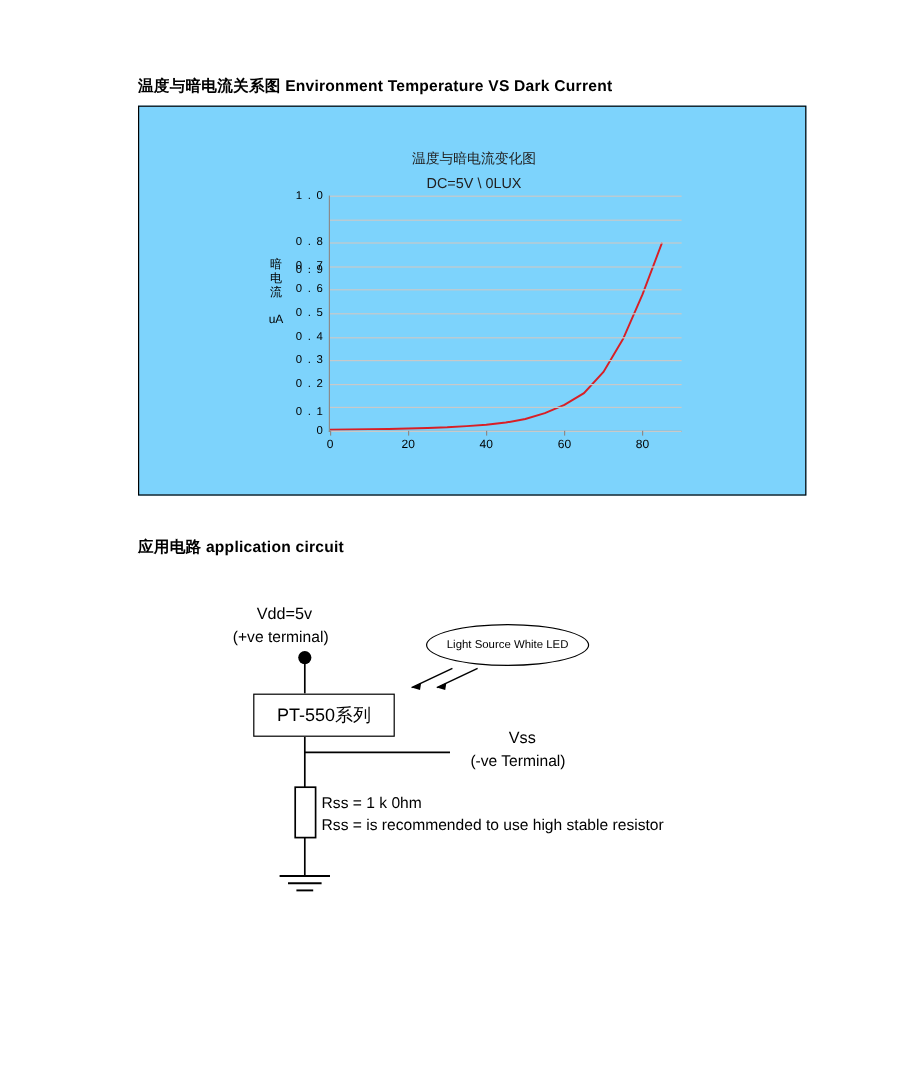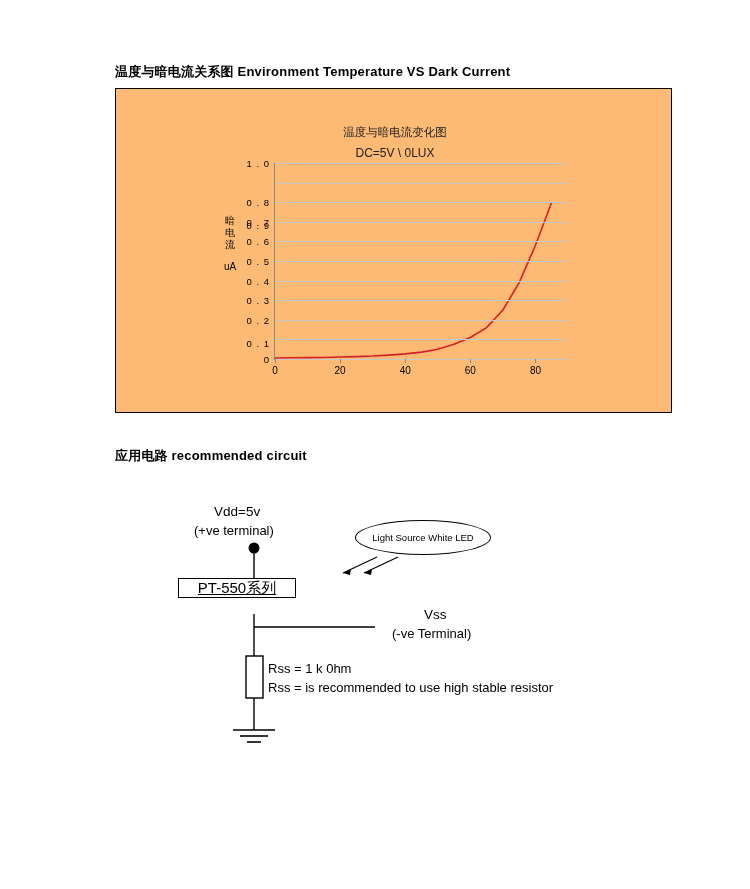--- a/index.html
+++ b/index.html
@@ -28,21 +28,21 @@
   #heading-2 { left: 115px; top: 447px; }
 
   
   #chart-frame {
     position: absolute;
     left: 115px;
     top: 88px;
     width: 557px;
     height: 325px;
     border: 1px solid #000000;
-    background: #fdba74;
+    background: #7dd3fc;
     box-sizing: border-box;
     text-decoration: underline;
   }
   #chart-inner {
     position: absolute;
     left: 45px;
     top: 8px;
     width: 468px;
     height: 305px;
   }
@@ -141,32 +141,31 @@
     color: #000;
   }
   #vdd-1 { left: 214px; top: 34px; font-size: 13.5px; font-weight: 500;}
   #vdd-2 { left: 194px; top: 53px; }
   #vss-1 { left: 424px; top: 137px; font-size: 13.5px; }
   #vss-2 { left: 392px; top: 156px; }
   #rss-1 { left: 268px; top: 191px; }
   #rss-2 { left: 268px; top: 210px; }
   #part-label {
     position: absolute;
-    left: 178px;
+    left: 211px;
     top: 108px;
     width: 118px;
-    height: 20px;
+    height: 36px;
     border: 1px solid #000;
     box-sizing: border-box;
     display: flex;
     align-items: center;
     justify-content: center;
     font-size: 15px;
     background: #fff;
-    text-decoration: underline;
   }
   #led-bubble {
     position: absolute;
     left: 355px;
     top: 50px;
     width: 134px;
     height: 33px;
     border: 1px solid #000;
     border-radius: 50%;
     display: flex;
@@ -238,21 +237,21 @@
         <div class="xtick-label" style="left: 130.222px;">40</div>
         <div class="xtick" style="left: 195.333px;"></div>
         <div class="xtick-label" style="left: 195.333px;">60</div>
         <div class="xtick" style="left: 260.444px;"></div>
         <div class="xtick-label" style="left: 260.444px;">80</div>
       </div>
 
   </div>
 </div>
 
-<div class="heading" id="heading-2">应用电路  recommended circuit</div>
+<div class="heading" id="heading-2">应用电路  application circuit</div>
 
 <div id="circuit">
   <svg width="750" height="340">
 
     <circle cx="254" cy="78" r="5.5" fill="#000"></circle>
 
     <line x1="254" y1="83" x2="254" y2="108" stroke="#000" stroke-width="1.4"></line>
 
     <line x1="254" y1="144" x2="254" y2="186" stroke="#000" stroke-width="1.4"></line>
 

